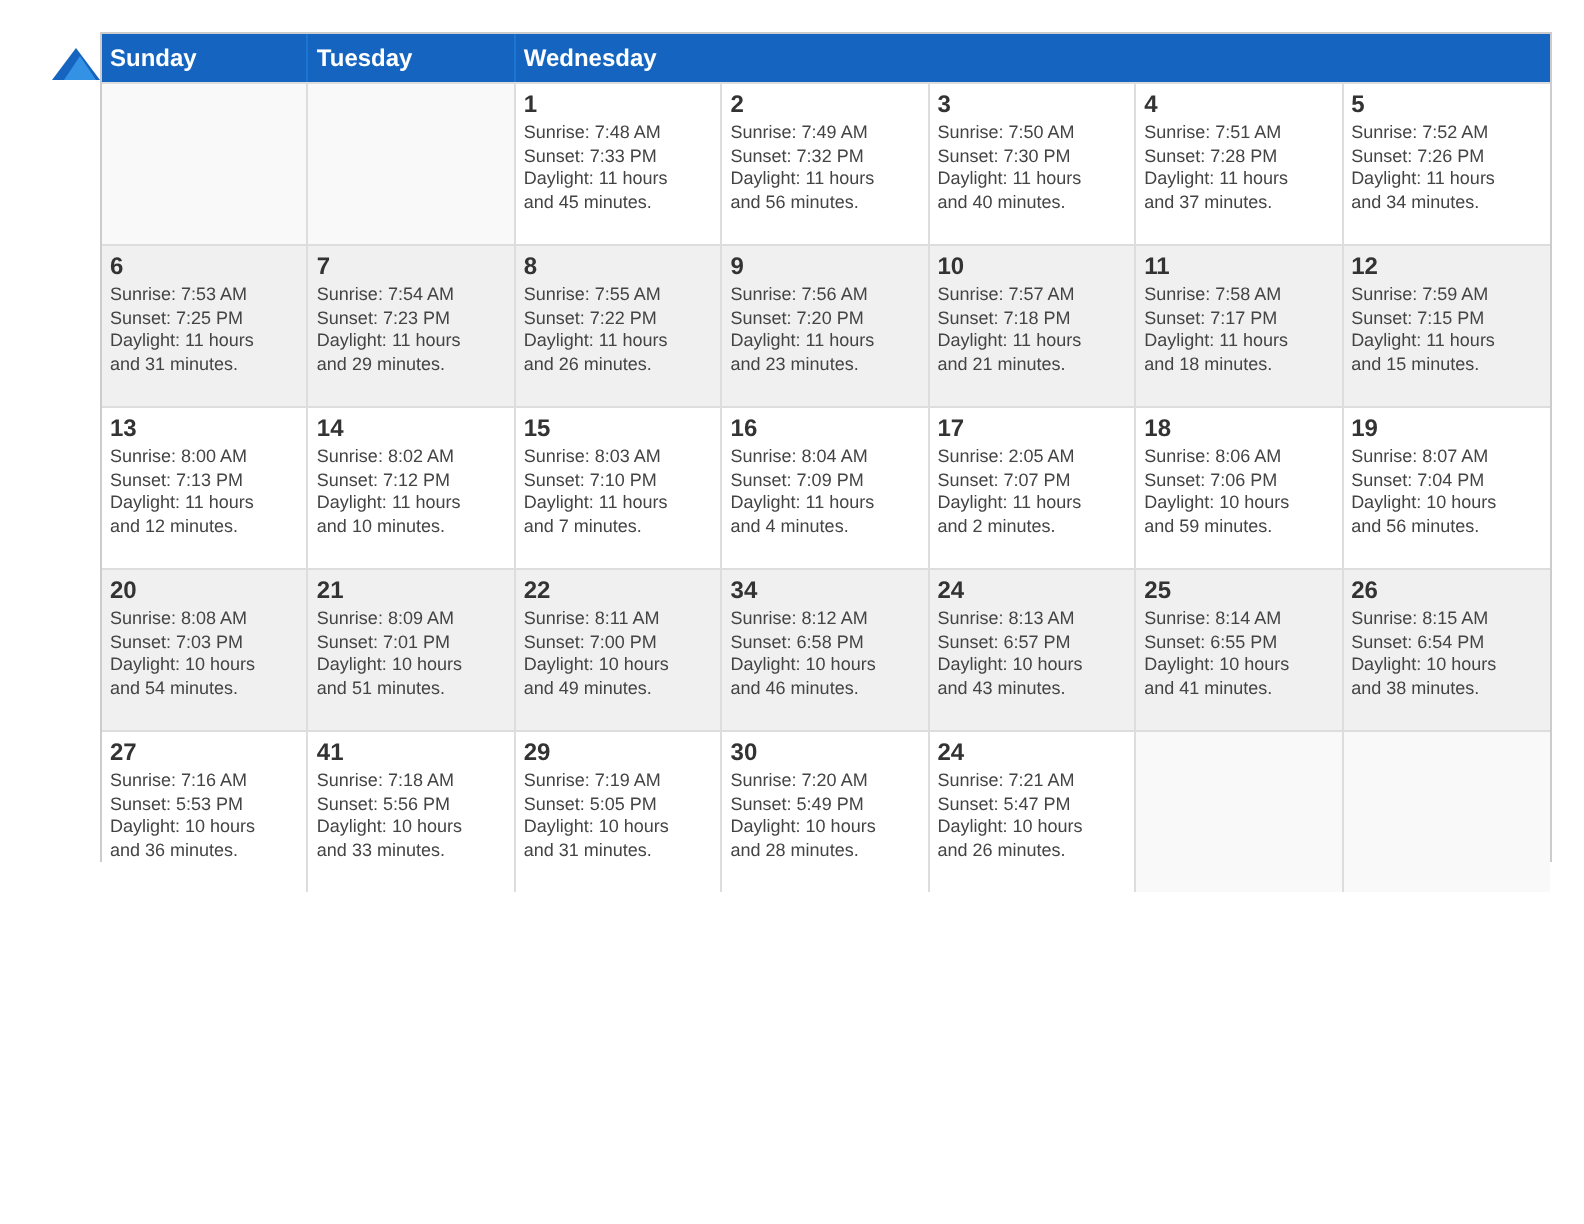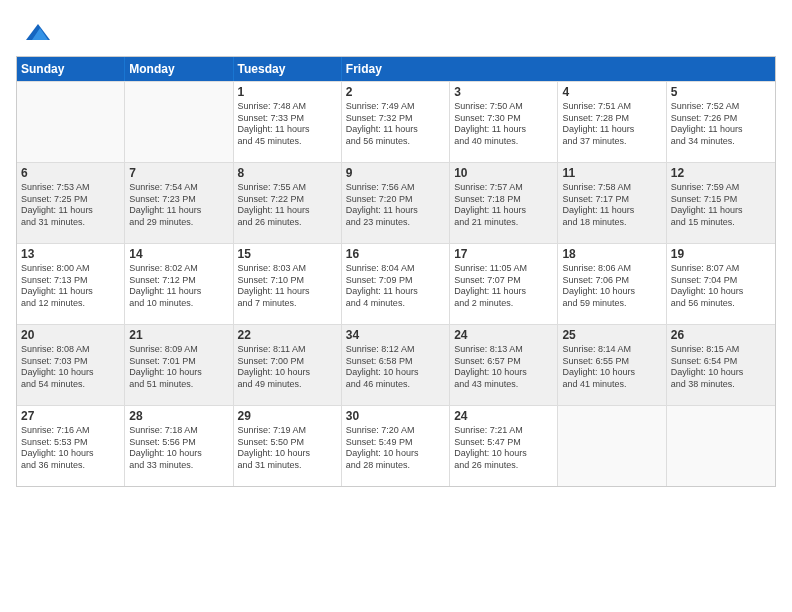--- a/index.html
+++ b/index.html
@@ -8,21 +8,21 @@
       background: #fff;
       width: 792px;
       height: 612px;
       overflow: hidden;
     }
     .page {
       width: 792px;
       height: 439px;
       padding: 16px 16px 8px 16px;
       display: flex;
-      flex-direction: column;
+      flex-direction: row;
     }
     .header {
       display: flex;
       justify-content: space-between;
       align-items: flex-start;
       margin-bottom: 8px;
     }
     .logo {
       display: flex;
       align-items: center;
@@ -124,23 +124,22 @@
     </div>
     <div class="title-section">
       <div class="month-title"></div>
       <div class="location"></div>
     </div>
   </div>
 
   <div class="calendar">
     <div class="cal-header">
     <div class="cal-header-cell">Sunday</div>
-        <div class="cal-header-cell">Monday</div>
         <div class="cal-header-cell">Tuesday</div>
-        <div class="cal-header-cell">Friday</div>
+        <div class="cal-header-cell">Wednesday</div>
       </div>
     <div class="cal-body">
     <div class="cal-row">
           <div class="cal-cell empty"></div>
           <div class="cal-cell empty"></div>
           <div class="cal-cell">
             <div class="day-number">1</div>
             <div class="cell-line">Sunrise: 7:48 AM</div>
             <div class="cell-line">Sunset: 7:33 PM</div>
             <div class="cell-line">Daylight: 11 hours</div>
@@ -250,21 +249,21 @@
           </div>
           <div class="cal-cell">
             <div class="day-number">16</div>
             <div class="cell-line">Sunrise: 8:04 AM</div>
             <div class="cell-line">Sunset: 7:09 PM</div>
             <div class="cell-line">Daylight: 11 hours</div>
             <div class="cell-line">and 4 minutes.</div>
           </div>
           <div class="cal-cell">
             <div class="day-number">17</div>
-            <div class="cell-line">Sunrise: 11:05 AM</div>
+            <div class="cell-line">Sunrise: 2:05 AM</div>
             <div class="cell-line">Sunset: 7:07 PM</div>
             <div class="cell-line">Daylight: 11 hours</div>
             <div class="cell-line">and 2 minutes.</div>
           </div>
           <div class="cal-cell">
             <div class="day-number">18</div>
             <div class="cell-line">Sunrise: 8:06 AM</div>
             <div class="cell-line">Sunset: 7:06 PM</div>
             <div class="cell-line">Daylight: 10 hours</div>
             <div class="cell-line">and 59 minutes.</div>
@@ -330,30 +329,30 @@
         </div>
         <div class="cal-row">
           <div class="cal-cell">
             <div class="day-number">27</div>
             <div class="cell-line">Sunrise: 7:16 AM</div>
             <div class="cell-line">Sunset: 5:53 PM</div>
             <div class="cell-line">Daylight: 10 hours</div>
             <div class="cell-line">and 36 minutes.</div>
           </div>
           <div class="cal-cell">
-            <div class="day-number">28</div>
+            <div class="day-number">41</div>
             <div class="cell-line">Sunrise: 7:18 AM</div>
             <div class="cell-line">Sunset: 5:56 PM</div>
             <div class="cell-line">Daylight: 10 hours</div>
             <div class="cell-line">and 33 minutes.</div>
           </div>
           <div class="cal-cell">
             <div class="day-number">29</div>
             <div class="cell-line">Sunrise: 7:19 AM</div>
-            <div class="cell-line">Sunset: 5:50 PM</div>
+            <div class="cell-line">Sunset: 5:05 PM</div>
             <div class="cell-line">Daylight: 10 hours</div>
             <div class="cell-line">and 31 minutes.</div>
           </div>
           <div class="cal-cell">
             <div class="day-number">30</div>
             <div class="cell-line">Sunrise: 7:20 AM</div>
             <div class="cell-line">Sunset: 5:49 PM</div>
             <div class="cell-line">Daylight: 10 hours</div>
             <div class="cell-line">and 28 minutes.</div>
           </div>

